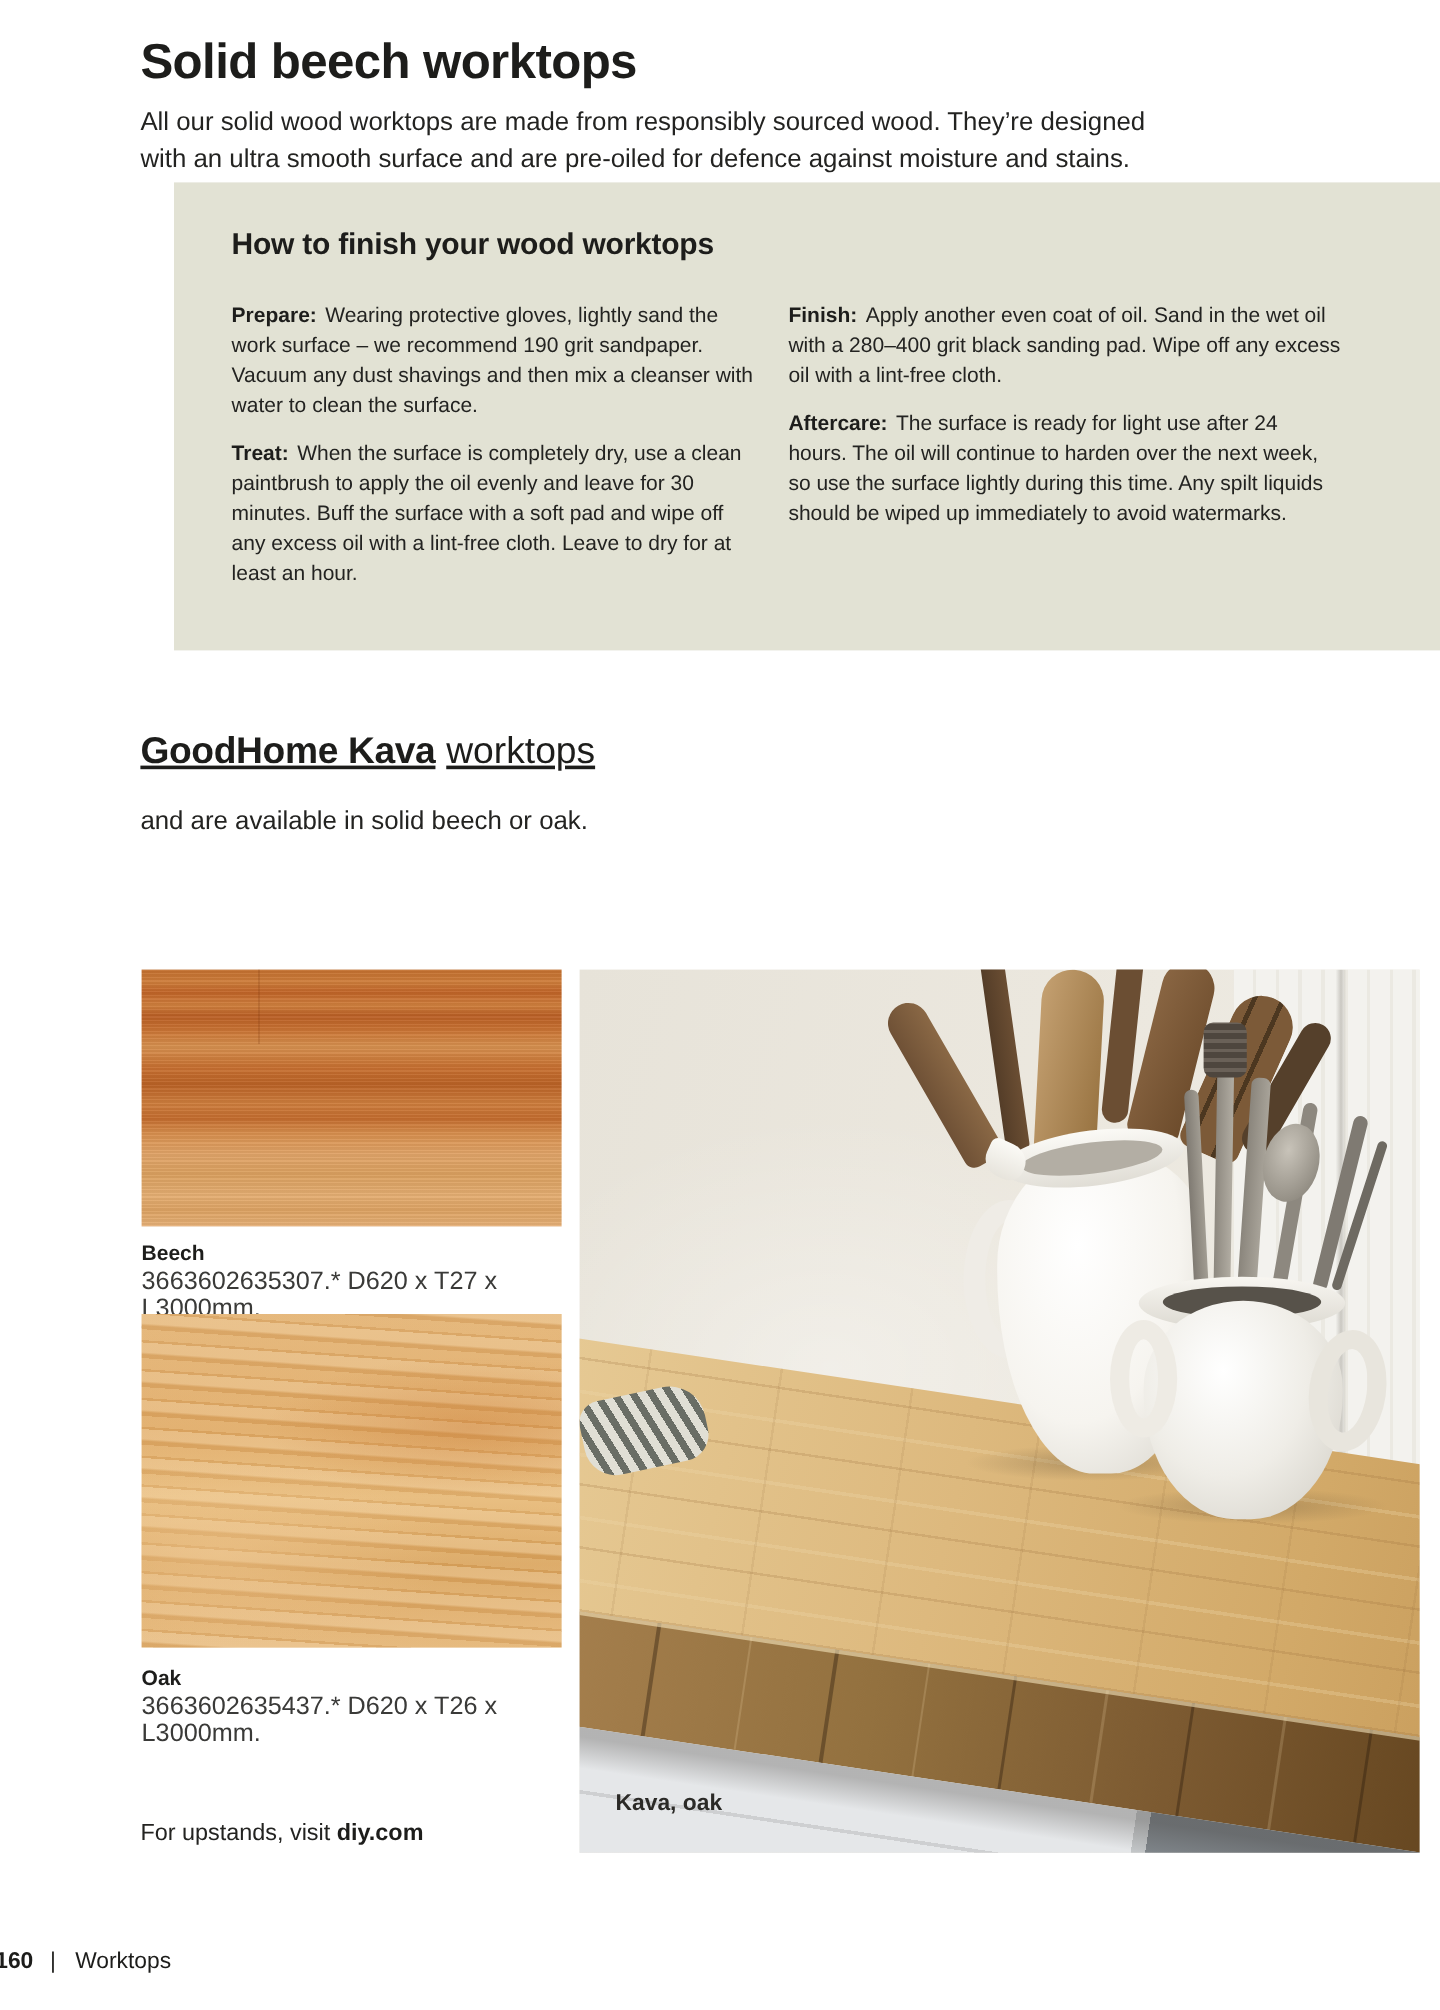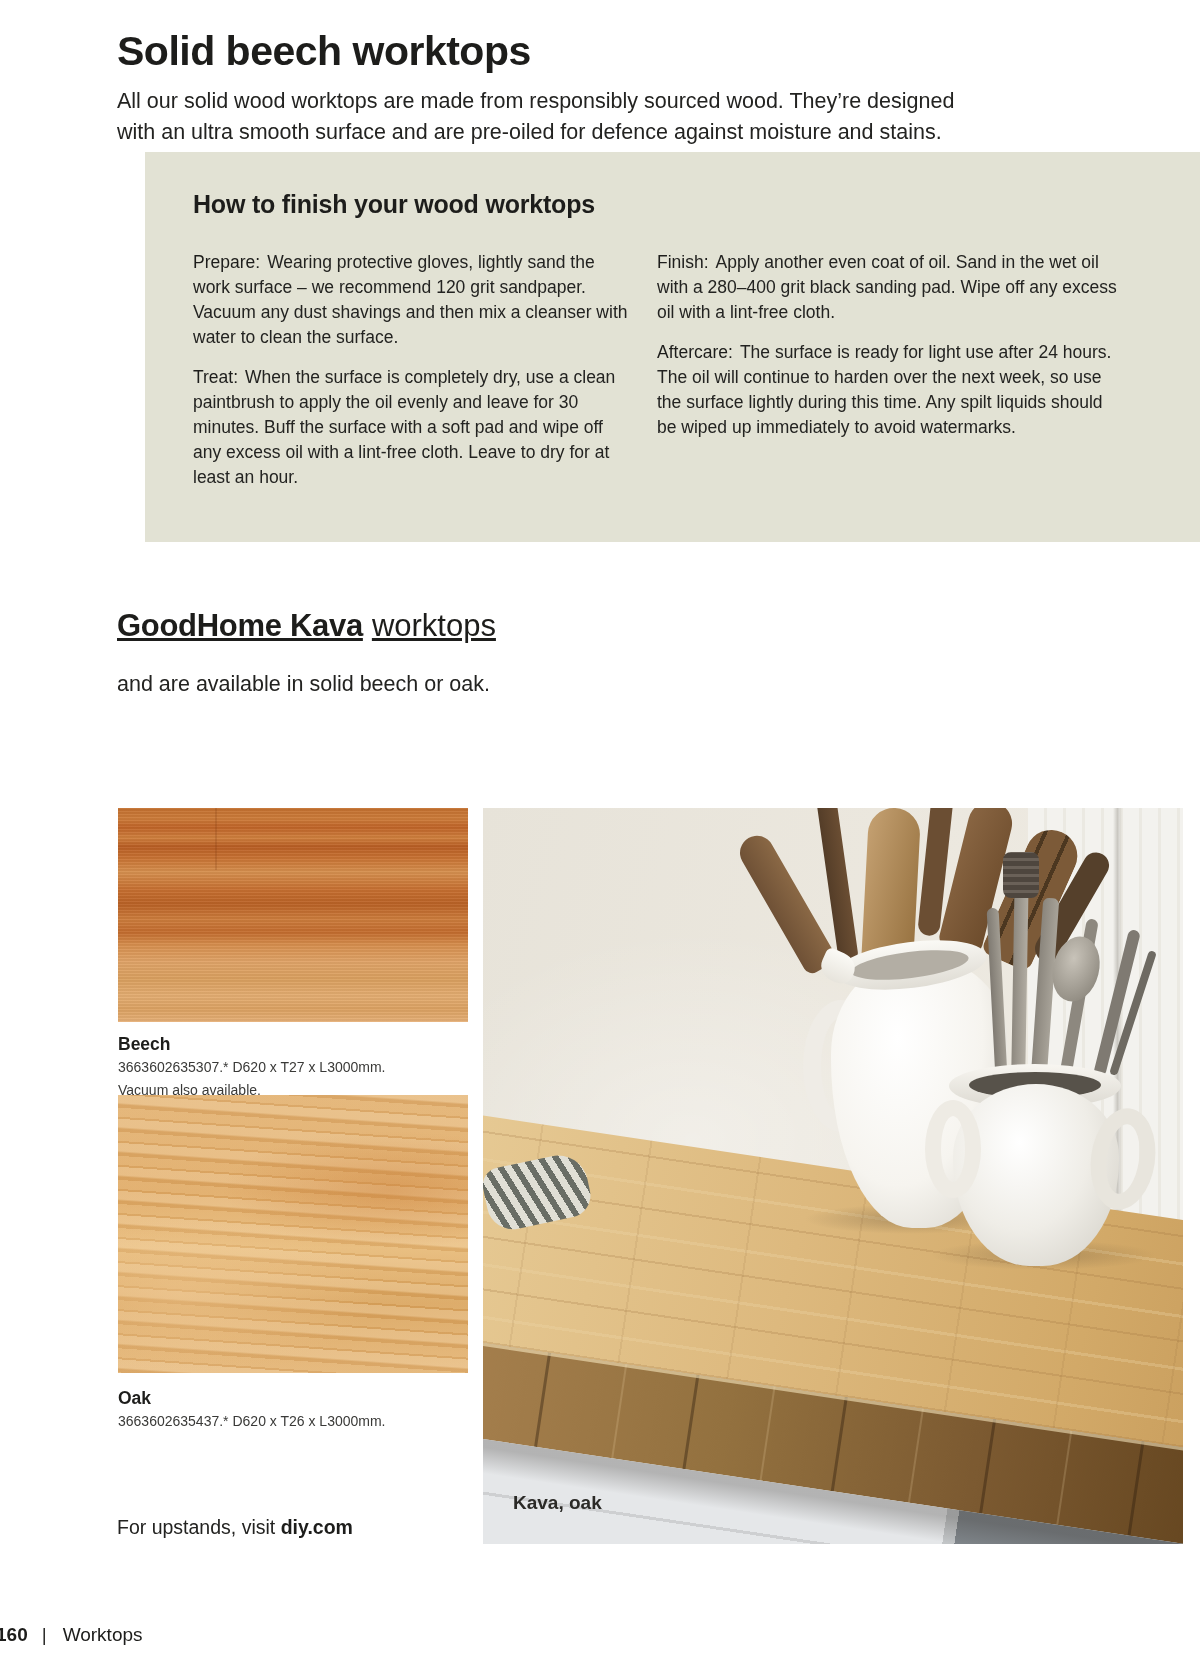--- a/index.html
+++ b/index.html
@@ -10,21 +10,21 @@
   .page-title{position:absolute;left:117px;top:0px;font-size:41px;line-height:48px;font-weight:800;letter-spacing:-0.5px;color:#1d1d1b;}
   .intro{position:absolute;left:117px;top:64px;width:1010px;font-size:21.5px;line-height:31px;color:#232321;}
 
   
   .howto-box{position:absolute;left:117px;top:152px;width:1066px;height:390px;background:#e2e2d4;margin-left:28px;}
   .howto-heading{position:absolute;left:48px;top:38px;font-size:25px;font-weight:700;color:#1d1d1b;letter-spacing:-0.2px;}
   .howto-cols{position:absolute;left:48px;top:98px;width:970px;display:flex;gap:24px;}
   .howto-col-left{width:440px;}
   .howto-col-right{width:460px;}
   .step{margin:0 0 15px 0;font-size:17.5px;line-height:25px;color:#232321;}
-  .step-label{font-weight:400;margin-right:7px;color:#1d1d1b;}
+  .step-label{font-weight:700;margin-right:7px;color:#1d1d1b;}
 
   
   .kava-heading{position:absolute;left:117px;top:608px;font-size:31px;color:#1d1d1b;}
   .kava-heading .bold{font-weight:800;letter-spacing:-0.3px;}
   .kava-heading .reg{font-weight:400;margin-left:9px;}
   .kava-desc{position:absolute;left:117px;top:668px;font-size:21.5px;line-height:32px;color:#232321;}
 
   
   .swatch{position:absolute;left:118px;}
   .swatch-beech{top:808px;width:350px;height:214px;
@@ -39,21 +39,21 @@
     background:
       radial-gradient(ellipse 260px 90px at 78% 34%, rgba(200,120,50,0.35), transparent 65%),
       radial-gradient(ellipse 300px 120px at 18% 72%, rgba(242,204,152,0.45), transparent 65%),
       repeating-linear-gradient(184deg, rgba(255,240,215,0.28) 0 8px, rgba(175,115,55,0.16) 10px 13px, rgba(255,240,215,0.12) 13px 22px, rgba(160,100,45,0.10) 22px 24px),
       linear-gradient(180deg, #e2b171 0%, #dfa964 35%, #e6b876 55%, #d9a35c 75%, #e3b373 100%);}
 
   .swatch-caption{position:absolute;left:118px;width:360px;}
   .cap-beech{top:1032px;}
   .cap-oak{top:1386px;}
   .cap-name{font-size:17.5px;font-weight:700;color:#1d1d1b;line-height:24px;}
-  .cap-detail{font-size:14px;color:#3a3a38;line-height:23px;}
+  .cap-detail{font-size:21px;color:#3a3a38;line-height:23px;}
 
   .upstands{position:absolute;left:117px;top:1516px;font-size:19.5px;color:#232321;}
   .upstands b{font-weight:700;color:#1d1d1b;text-align:right;}
 
   
   .photo{position:absolute;left:483px;top:808px;width:700px;height:736px;overflow:hidden;
     background:
       radial-gradient(ellipse 420px 300px at 30% 45%, rgba(255,255,255,0.35), transparent 70%),
       linear-gradient(105deg, #e7e3d9 0%, #ece8df 55%, #efede6 100%);}
   .panel{position:absolute;left:545px;top:0;width:155px;height:420px;
@@ -144,21 +144,21 @@
   <p class="intro">
     <span style="display:block;">All our solid wood worktops are made from responsibly sourced wood. They’re designed</span>
     <span style="display:block;">with an ultra smooth surface and are pre-oiled for defence against moisture and stains.</span>
   </p>
 
   <div class="howto-box">
     <div class="howto-heading">How to finish your wood worktops</div>
     <div class="howto-cols">
       <div class="howto-col-left">
         <p class="step">
-          <span class="step-label">Prepare:</span><span>Wearing protective gloves, lightly sand the work surface – we recommend 120 grit sandpaper. Vacuum any dust shavings and then mix a cleanser with water to clean the surface.</span>
+          <span class="step-label">Prepare:</span><span>Wearing protective gloves, lightly sand the work surface – we recommend 190 grit sandpaper. Vacuum any dust shavings and then mix a cleanser with water to clean the surface.</span>
         </p>
         <p class="step">
           <span class="step-label">Treat:</span><span>When the surface is completely dry, use a clean paintbrush to apply the oil evenly and leave for 30 minutes. Buff the surface with a soft pad and wipe off any excess oil with a lint-free cloth. Leave to dry for at least an hour.</span>
         </p>
       </div>
       <div class="howto-col-right">
         <p class="step">
           <span class="step-label">Finish:</span><span>Apply another even coat of oil. Sand in the wet oil with a 280–400 grit black sanding pad. Wipe off any excess oil with a lint-free cloth.</span>
         </p>
         <p class="step">

